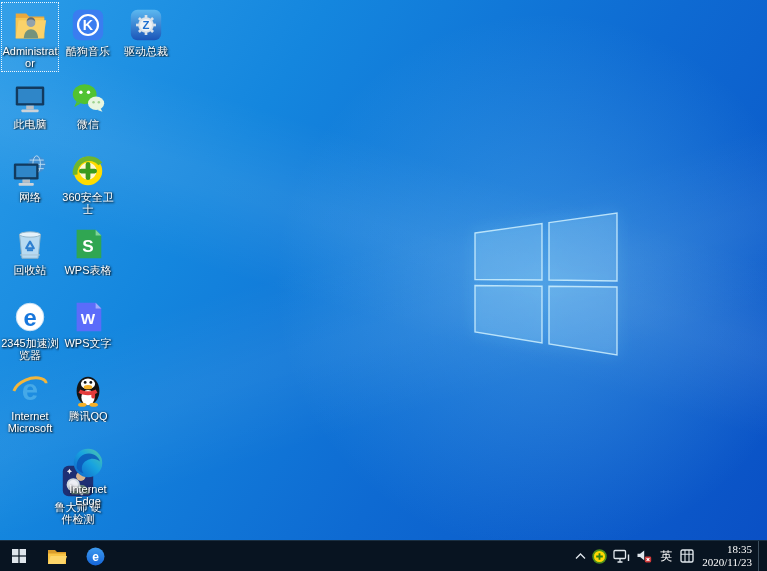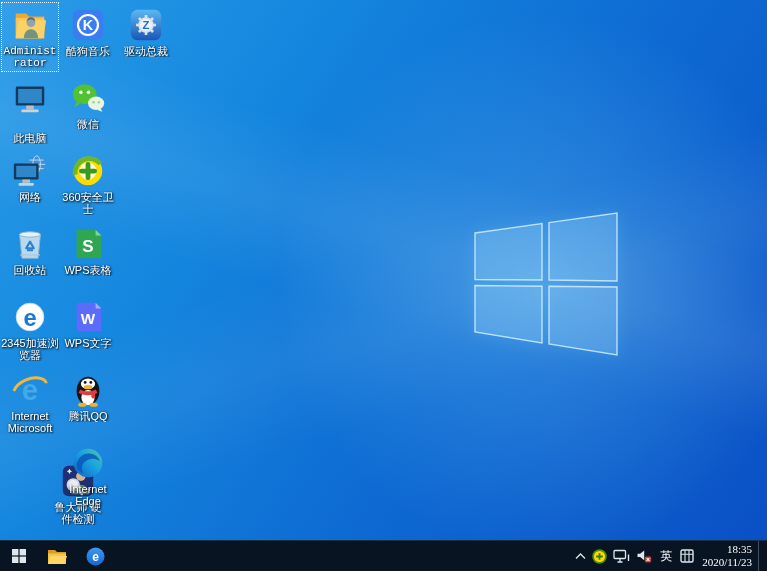--- a/index.html
+++ b/index.html
@@ -14,21 +14,21 @@
   .beam2{transform:rotate(-17deg);
     background:linear-gradient(to bottom,rgba(255,255,255,0) 0%,rgba(255,255,255,0.05) 45%,rgba(255,255,255,0.05) 55%,rgba(255,255,255,0) 100%);}
   .glow{position:absolute;inset:0;pointer-events:none;
     background:radial-gradient(circle 270px at 545px 283px,rgba(140,225,255,0.30),rgba(140,225,255,0) 100%);}
   .winlogo{position:absolute;left:470px;top:205px;width:160px;height:160px;
     filter:drop-shadow(0 0 8px rgba(150,230,255,0.45));}
   
   .cell{position:absolute;width:58px;height:70px;box-sizing:border-box;
     display:flex;flex-direction:column;align-items:center;padding-top:3px;
     border:1px dotted transparent;cursor:default;}
-  .cell.selected{border-color:rgba(255,255,255,0.9);background:rgba(120,190,240,0.12);font-family:Liberation Mono, monospace;}
+  .cell.selected{border-color:rgba(255,255,255,0.9);background:rgba(120,190,240,0.12);}
   .ic{width:38px;height:38px;flex:0 0 auto;}
   .ic svg{width:100%;height:100%;display:block;}
   .lbl{margin-top:1px;width:58px;font-size:11px;line-height:12px;color:#fff;text-align:center;
     overflow-wrap:anywhere;max-height:25px;overflow:hidden;
     text-shadow:1px 1px 2px rgba(0,0,0,0.95),0 0 3px rgba(0,0,0,0.6);}
   
   .taskbar{position:absolute;left:0;bottom:0;width:767px;height:31px;background:#081421;
     border-top:1px solid rgba(110,170,210,0.18);box-sizing:border-box;
     display:flex;align-items:center;}
   .tbtn{width:38px;height:30px;display:flex;align-items:center;justify-content:center;
@@ -100,21 +100,21 @@
               <rect x="18.6" y="9.5" width="2.8" height="21" transform="rotate(90 20 20)"></rect>
               <rect x="18.6" y="9.5" width="2.8" height="21" transform="rotate(135 20 20)"></rect>
             </g>
             <circle cx="20" cy="20" r="8.2" fill="#d9e2ea"></circle>
             <circle cx="20" cy="20" r="6.3" fill="#eef3f7"></circle>
             <text x="20" y="24.5" font-size="12" font-weight="bold" fill="#1d6fd0" text-anchor="middle" font-family="Liberation Sans,sans-serif">Z</text>
           </svg>
         </div>
         <div class="lbl">驱动总裁</div>
       </div>
-      <div class="cell" style="left: 1px; top: 75px; justify-content: space-between;">
+      <div class="cell" style="left: 1px; top: 75px;">
         <div class="ic">
           <svg viewBox="0 0 40 40">
             <rect x="5" y="8" width="30" height="20" rx="1.5" fill="#123a5e"></rect>
             <rect x="7.5" y="10.5" width="25" height="15" fill="#2f86c8"></rect>
             <rect x="16" y="28" width="8" height="4" fill="#b9bfc6"></rect>
             <rect x="11" y="32" width="18" height="3" rx="1" fill="#cdd3d8"></rect>
           </svg>
         </div>
         <div class="lbl">此电脑</div>
       </div>

